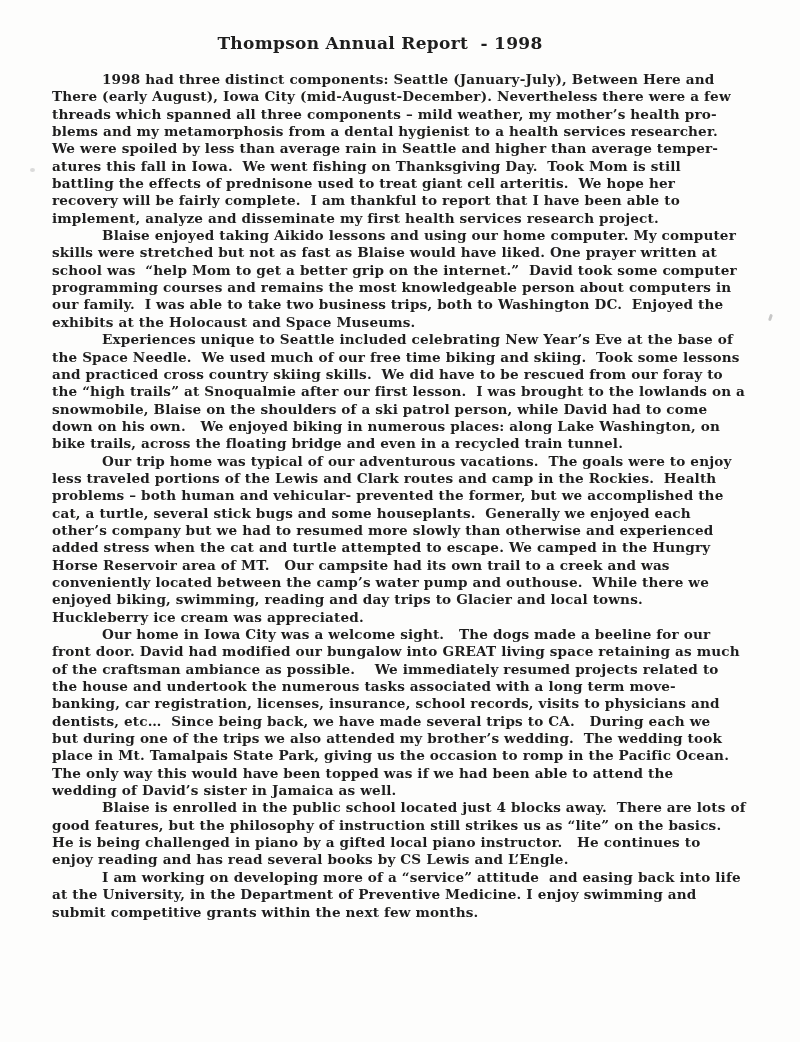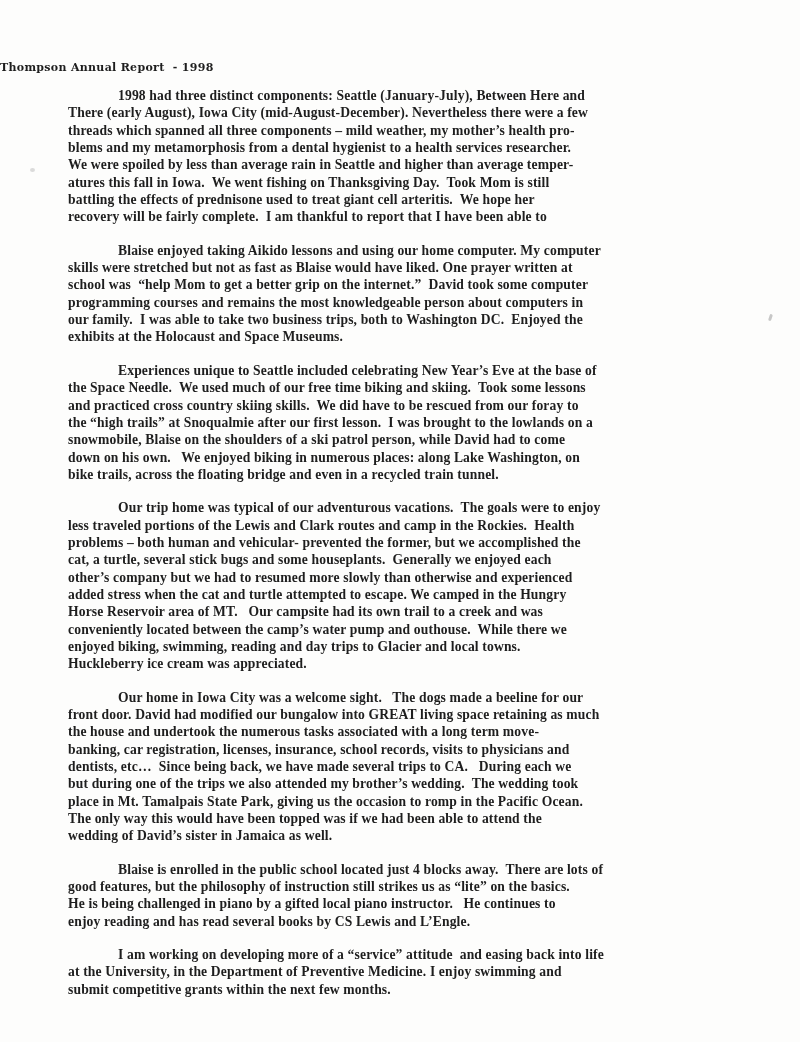--- a/index.html
+++ b/index.html
@@ -15,36 +15,34 @@
     overflow: hidden;
     font-family: "DejaVu Serif", serif;
     font-weight: 700;
     color: #1e1e1e;
   }
   .doc-title {
     position: absolute;
     top: 33px;
     left: 0;
     width: 760px; 
-    text-align: left;
-    font-size: 11px;
+    text-align: center;
+    font-size: 17px;
     letter-spacing: 0.3px;
     white-space: pre;
-    margin-top: 28px;
   }
   .doc-body {
     position: absolute;
     top: 71px;
     left: 52px;
     width: 720px;
   }
   .paragraph {
-    margin: 16px;
+    margin: 0;
     padding: 0;
-    font-family: Liberation Serif, serif;
   }
   .line {
     white-space: pre;
     font-size: 13.6px;
     line-height: 17.35px;
     height: 17.35px;
     letter-spacing: 0.15px;
   }
   .line.first {
     padding-left: 50px;
@@ -81,20 +79,21 @@
   <div class="doc-body">
       <div class="paragraph">
         <div class="line first">1998 had three distinct components: Seattle (January-July), Between Here and</div>
         <div class="line">There (early August), Iowa City (mid-August-December). Nevertheless there were a few</div>
         <div class="line">threads which spanned all three components – mild weather, my mother’s health pro-</div>
         <div class="line">blems and my metamorphosis from a dental hygienist to a health services researcher.</div>
         <div class="line">We were spoiled by less than average rain in Seattle and higher than average temper-</div>
         <div class="line">atures this fall in Iowa.  We went fishing on Thanksgiving Day.  Took Mom is still</div>
         <div class="line">battling the effects of prednisone used to treat giant cell arteritis.  We hope her</div>
         <div class="line">recovery will be fairly complete.  I am thankful to report that I have been able to</div>
+        <div class="line">implement, analyze and disseminate my first health services research project.</div>
       </div>
       <div class="paragraph">
         <div class="line first">Blaise enjoyed taking Aikido lessons and using our home computer. My computer</div>
         <div class="line">skills were stretched but not as fast as Blaise would have liked. One prayer written at</div>
         <div class="line">school was  “help Mom to get a better grip on the internet.”  David took some computer</div>
         <div class="line">programming courses and remains the most knowledgeable person about computers in</div>
         <div class="line">our family.  I was able to take two business trips, both to Washington DC.  Enjoyed the</div>
         <div class="line">exhibits at the Holocaust and Space Museums.</div>
       </div>
       <div class="paragraph">
@@ -114,20 +113,21 @@
         <div class="line">other’s company but we had to resumed more slowly than otherwise and experienced</div>
         <div class="line">added stress when the cat and turtle attempted to escape. We camped in the Hungry</div>
         <div class="line">Horse Reservoir area of MT.   Our campsite had its own trail to a creek and was</div>
         <div class="line">conveniently located between the camp’s water pump and outhouse.  While there we</div>
         <div class="line">enjoyed biking, swimming, reading and day trips to Glacier and local towns.</div>
         <div class="line">Huckleberry ice cream was appreciated.</div>
       </div>
       <div class="paragraph">
         <div class="line first">Our home in Iowa City was a welcome sight.   The dogs made a beeline for our</div>
         <div class="line">front door. David had modified our bungalow into GREAT living space retaining as much</div>
+        <div class="line">of the craftsman ambiance as possible.    We immediately resumed projects related to</div>
         <div class="line">the house and undertook the numerous tasks associated with a long term move-</div>
         <div class="line">banking, car registration, licenses, insurance, school records, visits to physicians and</div>
         <div class="line">dentists, etc…  Since being back, we have made several trips to CA.   During each we</div>
         <div class="line">but during one of the trips we also attended my brother’s wedding.  The wedding took</div>
         <div class="line">place in Mt. Tamalpais State Park, giving us the occasion to romp in the Pacific Ocean.</div>
         <div class="line">The only way this would have been topped was if we had been able to attend the</div>
         <div class="line">wedding of David’s sister in Jamaica as well.</div>
       </div>
       <div class="paragraph">
         <div class="line first">Blaise is enrolled in the public school located just 4 blocks away.  There are lots of</div>

